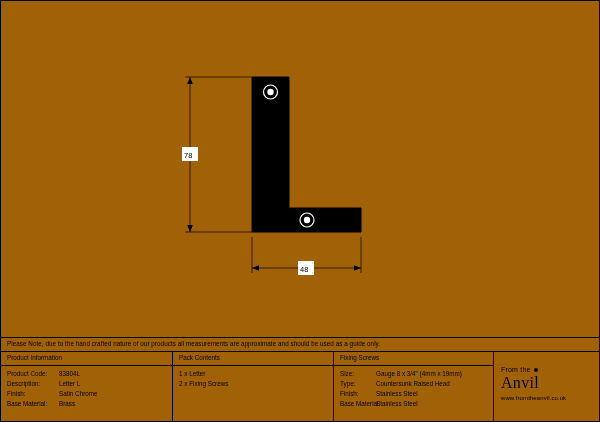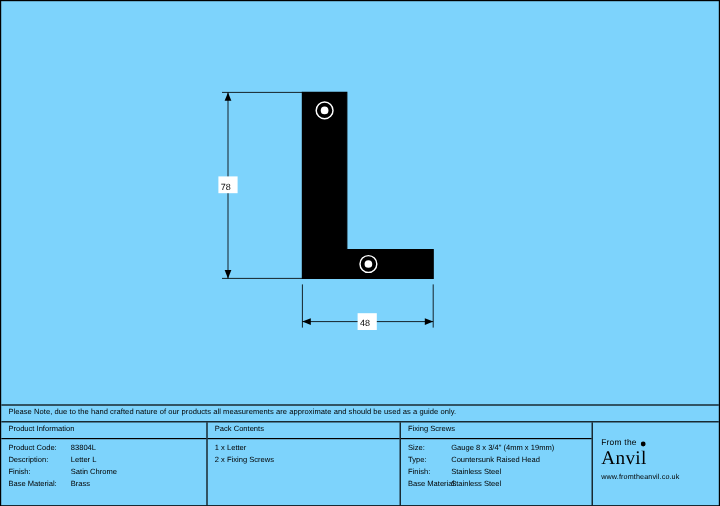--- a/index.html
+++ b/index.html
@@ -7,21 +7,21 @@
     padding: 0;
     background: #ffffff;
   }
   body {
     font-family: "Liberation Sans", sans-serif;
   }
   .sheet {
     position: relative;
     width: 600px;
     height: 422px;
-    background: #7dd3fc;
+    background: #a16207;
     border: 1px solid #000000;
     box-sizing: border-box;
     overflow: hidden;
   }
 
   
   .drawing {
     position: absolute;
     left: 0;
     top: 0;

